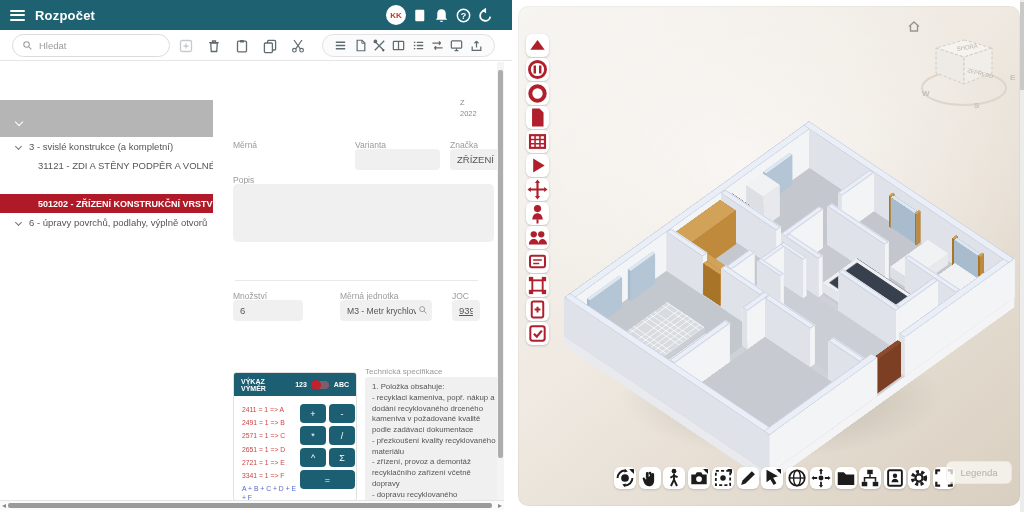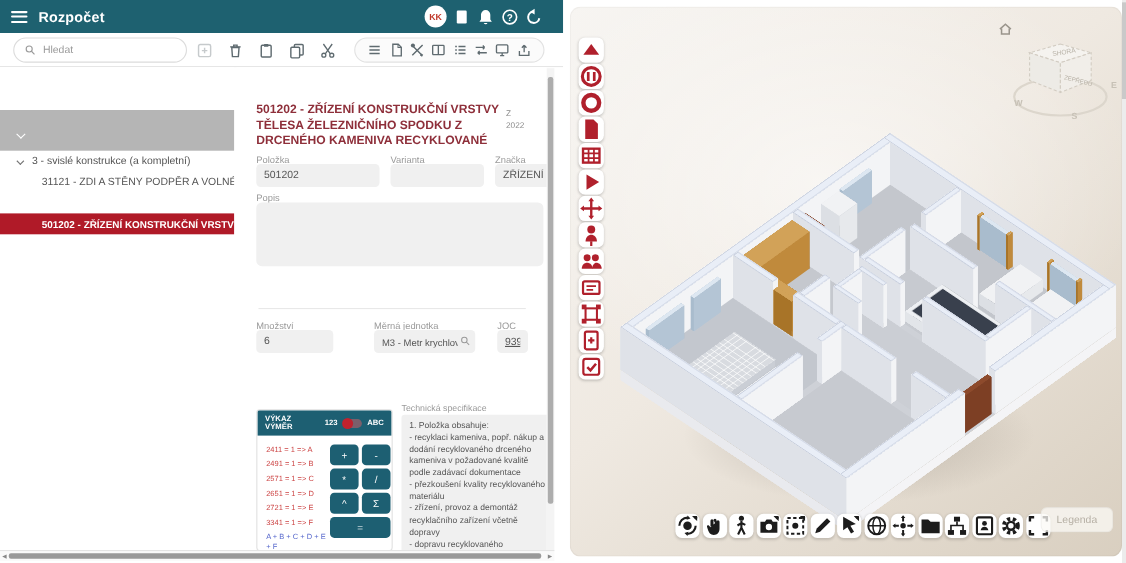--- a/index.html
+++ b/index.html
@@ -271,29 +271,31 @@
       <div class="tree-row" style="top:76px;">
         <span class="chev"></span>
         <span>3 - svislé konstrukce (a kompletní)</span>
       </div>
       <div class="tree-row lvl2" style="top:95px;">
         <span>31121 - ZDI A STĚNY PODPĚR A VOLNÉ Z KAMENE A</span>
       </div>
       <div class="tree-row lvl2 selected" style="top:133px;">
         <span>501202 - ZŘÍZENÍ KONSTRUKČNÍ VRSTVY TĚLESA ŽEL</span>
       </div>
+      <div class="tree-row" style="top:152px;">
+        <span class="chev"></span>
+        <span>6 - úpravy povrchů, podlahy, výplně otvorů</span>
+      </div>
     </div>
 
     <div id="detail">
-      <div id="detail-title">501202 - ZŘÍZENÍ KONSTRUKČNÍ VRSTVY TĚLESA ŽELEZNIČNÍHO SPODKU Z DRCENÉHO KAMENIVA RECYKLOVANÉ</div>
       <div id="year-badge">Z
 2022</div>
 
-      <span class="fld-label" style="left:18px;top:79px;">Položka</span>
-      <input class="fld" style="left: 18px; top: 88px; width: 112px;" value="501202">
+      <span class="fld-label" style="left:18px;top:79px;">Měrná</span>
       <span class="fld-label" style="left:140px;top:79px;">Varianta</span>
       <input class="fld" style="left: 140px; top: 88px; width: 85px;" value="">
       <span class="fld-label" style="left:235px;top:79px;">Značka</span>
       <input class="fld" style="left: 235px; top: 88px; width: 60px; border-radius: 4px 0px 0px 4px;" value="ZŘÍZENÍ KON">
 
       <span class="fld-label" style="left:18px;top:114px;">Popis</span>
       <div id="popis-area"></div>
       <div id="divider1"></div>
 
       <span class="fld-label" style="left:18px;top:230px;">Množství</span>

